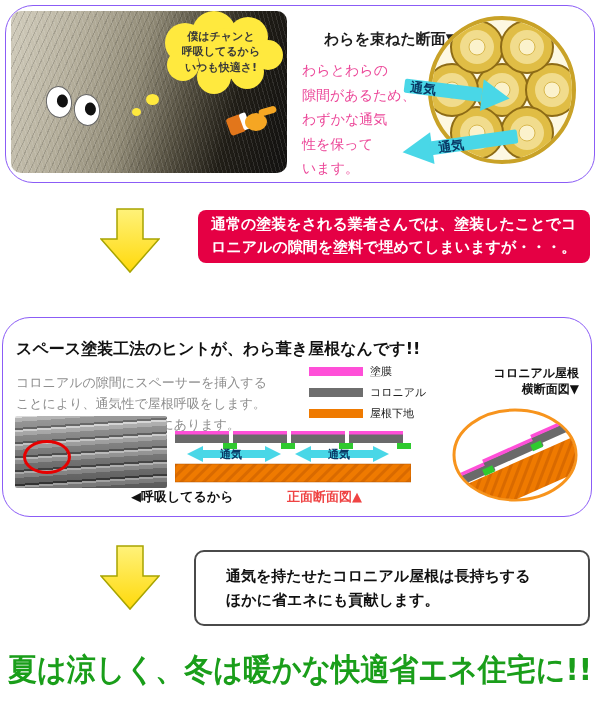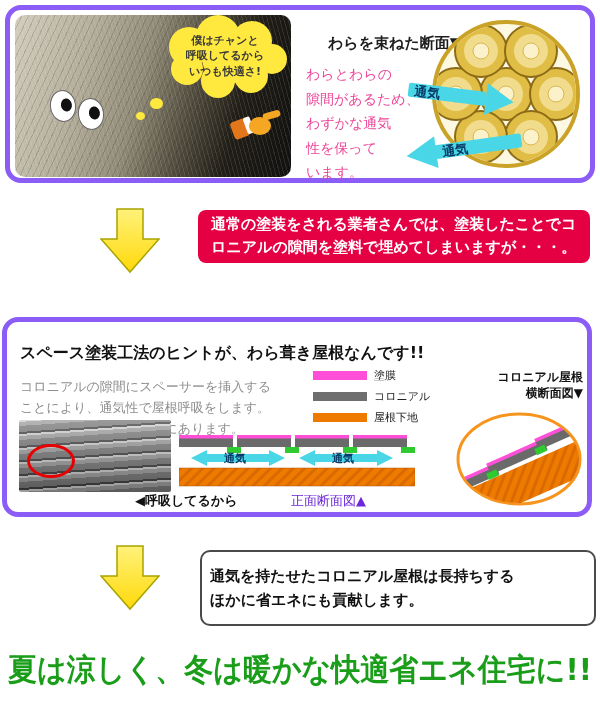--- a/index.html
+++ b/index.html
@@ -1,18 +1,18 @@
 <!DOCTYPE html>
 <html><head>
 <meta charset="utf-8">
 <style>
   html,body{margin:0;padding:0;background:#fff;}
   .page{position:relative;width:600px;height:706px;background:#fff;overflow:hidden;
         font-family:"DejaVu Sans",sans-serif;}
-  .panel{position:absolute;background:#fff;border:5px solid #8b5cf6;border-radius:16px;box-sizing:border-box;}
+  .panel{position:absolute;background:#fff;border:1px solid #8b5cf6;border-radius:28px;box-sizing:border-box;}
   .panel1{left:5px;top:5px;width:590px;height:178px;}
   .panel2{left:2px;top:317px;width:590px;height:200px;}
 
   
   .photo1{position:absolute;left:5px;top:5px;width:276px;height:162px;border-radius:10px;overflow:hidden;
     background:linear-gradient(105deg,#d2cdbd 0%,#b4ae9b 25%,#918b77 45%,#544f40 62%,#211e17 78%,#121110 100%);}
   .photo1::after{content:"";position:absolute;inset:0;
     background:repeating-linear-gradient(75deg,rgba(255,255,255,.10) 0 1px,transparent 1px 4px),
                repeating-linear-gradient(115deg,rgba(0,0,0,.14) 0 1px,transparent 1px 6px);}
   .eye{position:absolute;width:24px;height:30px;background:#fff;border:1px solid #666;border-radius:50%;transform:rotate(-8deg);z-index:3;}
@@ -30,41 +30,41 @@
   .straw{position:absolute;left:420px;top:8px;}
   .vent-overlay{position:absolute;left:336px;top:0;z-index:6;}
 
   
   .down-arrow1{position:absolute;left:100px;top:208px;}
   .down-arrow2{position:absolute;left:100px;top:545px;}
   .redbox{position:absolute;left:198px;top:210px;width:392px;box-sizing:border-box;
     background:#e50044;border-radius:8px;padding:3px 13px;color:#fff;font-weight:bold;
     font-size:15px;line-height:1.55;}
   .whitebox{position:absolute;left:194px;top:550px;width:396px;box-sizing:border-box;background:#fff;
-    border:2px solid #4a4a4a;border-radius:10px;padding:12px 8px;color:#111;font-weight:bold;
-    font-size:15px;line-height:1.6;white-space:pre-line;margin-left:6px;}
+    border:2px solid #4a4a4a;border-radius:10px;padding:12px 30px;color:#111;font-weight:bold;
+    font-size:15px;line-height:1.6;white-space:pre-line;}
 
   
   .p2-title{position:absolute;left:13px;top:8px;font-size:16px;font-weight:bold;color:#111;}
   .p2-body{position:absolute;left:13px;top:42px;font-size:13px;color:#8e8e8e;line-height:1.6;white-space:pre-line;}
   .legend{position:absolute;left:306px;top:46px;}
   .legend-row{display:flex;align-items:center;margin-bottom:6px;text-align:right;}
   .sw{width:54px;height:9px;margin-right:7px;}
   .sw0{background:#ff4fd8;} .sw1{background:#2fca2f;} .sw2{background:#6e6e6e;} .sw3{background:#ef7a00;}
   .legend-label{font-size:11px;color:#222;}
   .side-label{position:absolute;left:452px;top:48px;width:124px;text-align:right;font-size:12px;
     font-weight:bold;line-height:1.3;color:#111;white-space:pre-line;}
   .oval{position:absolute;left:446px;top:88px;}
   .roof-photo{position:absolute;left:12px;top:98px;width:152px;height:72px;border-radius:2px;overflow:hidden;
     background:linear-gradient(180deg,rgba(255,255,255,.25),rgba(0,0,0,.25)),
       repeating-linear-gradient(176deg,#cfcfcf 0 2px,#9d9d9d 2px 6px,#787878 6px 12px,#3f3f3f 12px 14px);}
   .red-circle{position:absolute;left:8px;top:24px;width:42px;height:28px;border:3px solid #e60000;border-radius:50%;}
   .front-diagram{position:absolute;left:172px;top:100px;}
   .caption-left{position:absolute;left:128px;top:170px;font-size:13px;font-weight:bold;color:#111;}
-  .caption-right{position:absolute;left:284px;top:170px;font-size:13px;font-weight:normal;color:#6d28d9;}
+  .caption-right{position:absolute;left:284px;top:170px;font-size:13px;font-weight:bold;color:#ef4444;}
 
   .footer-svg{position:absolute;left:0;top:636px;}
 </style>
 </head>
 <body>
 
 <div class="page">
 
   <section class="panel panel1">
 

